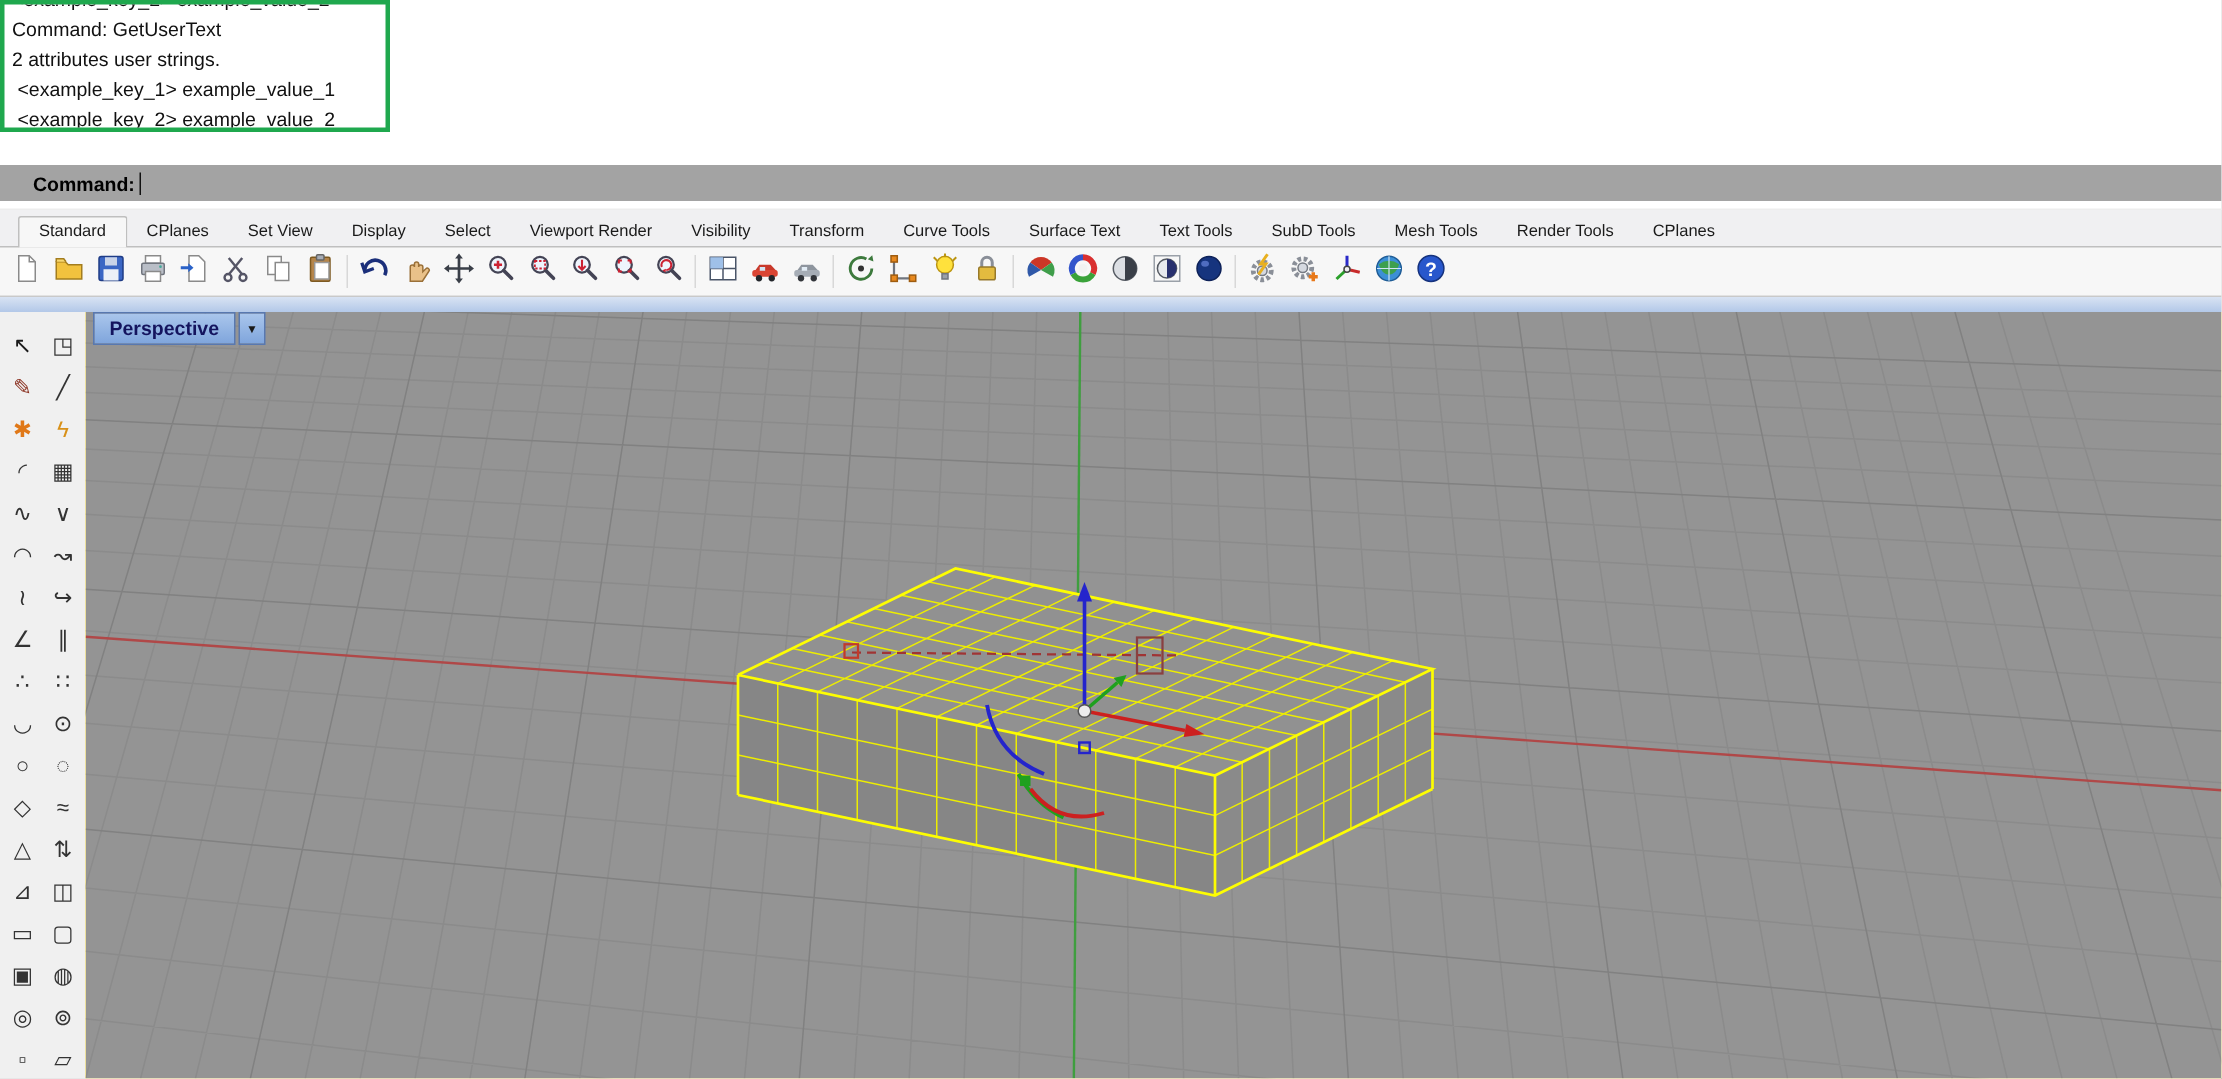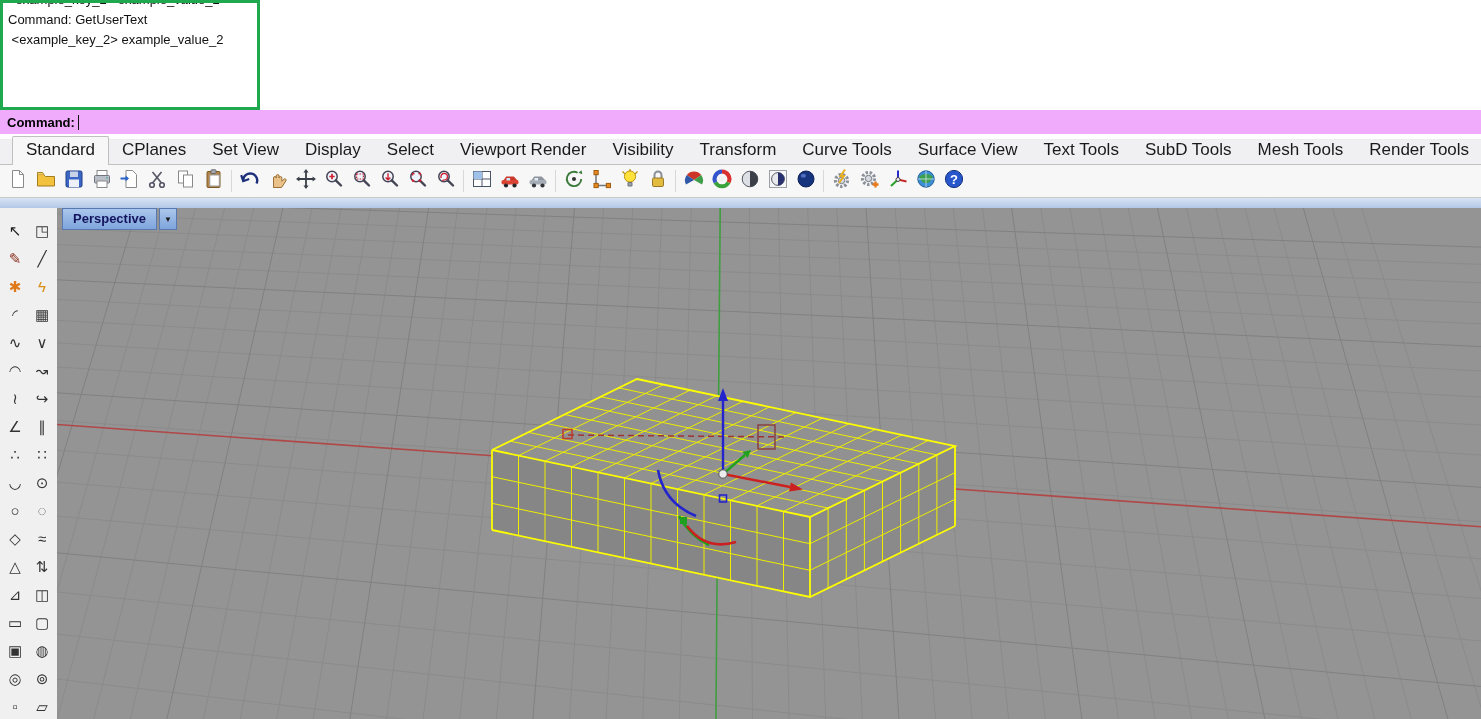--- a/index.html
+++ b/index.html
@@ -1,33 +1,33 @@
 <!DOCTYPE html>
 <html><head>
 <meta charset="utf-8">
 <style>
   *{box-sizing:border-box;margin:0;padding:0}
   html,body{width:1481px;height:719px;overflow:hidden;background:#fff;
     font-family:"Liberation Sans",sans-serif}
   .history{height:110px;position:relative;background:#fff}
-  .history-box{position:absolute;top:0;left:0;width:260px;height:110px;
+  .history-box{position:absolute;top:0;left:0;width:260px;height:88px;
     border:3px solid #1fa84e;padding:0 4px 0 5px;overflow:hidden;
     font-size:13px;line-height:20px}
   .hline{white-space:pre;color:#111}
   .clip{margin-top:-13px}
-  .cmdline{height:24px;display:flex;align-items:center;padding-left:7px;
-    background:#f0abfc;font-size:13px}
+  .cmdline{height:24px;display:flex;align-items:center;padding-left:22px;
+    background:#a3a3a3;font-size:13px}
   .cmdlabel{font-weight:bold;color:#000}
   .caret{display:inline-block;width:1px;height:15px;background:#111;margin-left:3px;
     animation:blink 1.1s steps(1) infinite}
   @keyframes blink{50%{opacity:0}}
   .spacer{height:6px;background:#fff;border-bottom:1px solid #ededed}
   .tabbar{height:24px;background:#f0f0f2;display:flex;align-items:flex-end;
     padding-left:12px}
-  .tab{padding:3px 13px 4px;font-size:17px;color:#1a1a1a;white-space:nowrap}
+  .tab{padding:3px 13px 4px;font-size:11px;color:#1a1a1a;white-space:nowrap}
   .tab.active{background:#f7f7f7;border:1px solid #bfbfbf;border-bottom:none;
     border-radius:2px 2px 0 0;position:relative;z-index:2;margin-bottom:-1px;
     padding-bottom:5px}
   .toolbar{height:33px;background:#f7f7f7;border-top:1px solid #bfbfbf;
     display:flex;align-items:center;padding-left:4px;gap:1px}
   .tbtn{width:27px;height:28px;display:flex;align-items:center;justify-content:center}
   .tsep{width:1px;height:22px;background:#d8d8d8;margin:0 3px}
   .strip{height:11px;background:linear-gradient(#d8e3f3,#b3c8e8);
     border-top:1px solid #c9c9c9}
   .main{display:flex;height:511px}
@@ -46,20 +46,22 @@
     border:1px solid #5878b0;display:flex;align-items:center;justify-content:center;
     font-size:8px;color:#1a1a1a}
 </style>
 </head>
 <body>
 
 <div class="history">
   <div class="history-box" id="history-box" style="border-color: rgb(31, 168, 78);">
       <div class="hline clip">&lt;example_key_2&gt; example_value_2</div>
       <div class="hline">Command: GetUserText</div>
+      <div class="hline">2 attributes user strings.</div>
+      <div class="hline"> &lt;example_key_1&gt; example_value_1</div>
       <div class="hline"> &lt;example_key_2&gt; example_value_2</div>
     </div>
 </div>
 
 <div class="cmdline">
   <span class="cmdlabel">Command:</span>
   <span class="caret"></span>
 </div>
 
 <div class="spacer"></div>
@@ -67,21 +69,21 @@
 <div class="tabbar" id="tabbar">
     <div class="tab active">Standard</div>
     <div class="tab">CPlanes</div>
     <div class="tab">Set View</div>
     <div class="tab">Display</div>
     <div class="tab">Select</div>
     <div class="tab">Viewport Render</div>
     <div class="tab">Visibility</div>
     <div class="tab">Transform</div>
     <div class="tab">Curve Tools</div>
-    <div class="tab">Surface View</div>
+    <div class="tab">Surface Text</div>
     <div class="tab">Text Tools</div>
     <div class="tab">SubD Tools</div>
     <div class="tab">Mesh Tools</div>
     <div class="tab">Render Tools</div>
     <div class="tab">CPlanes</div>
   </div>
 
 <div class="toolbar" id="toolbar">
     <div class="tbtn">
       <span><svg width="22" height="22" viewBox="0 0 22 22" aria-hidden="true">

